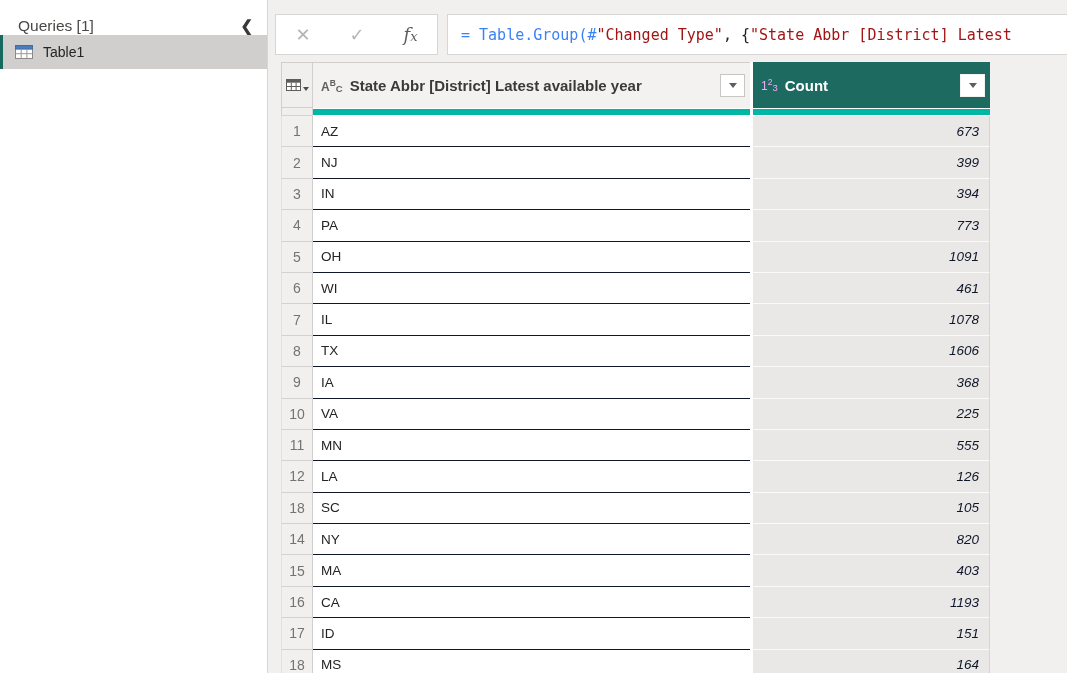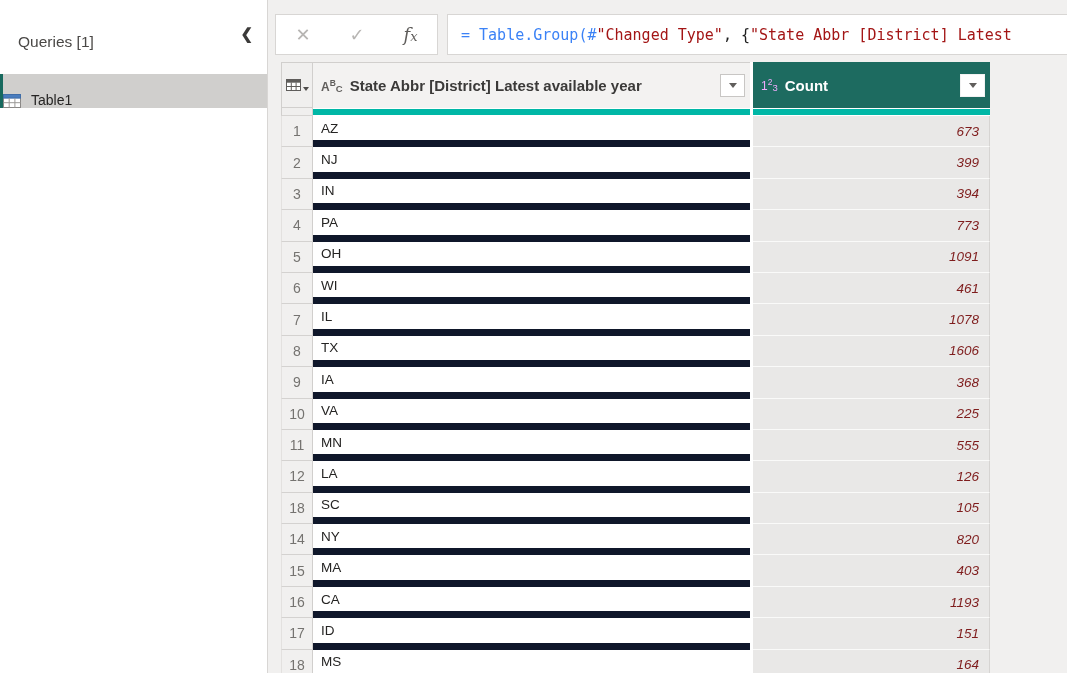--- a/index.html
+++ b/index.html
@@ -13,27 +13,27 @@
 
   
   .sidebar {
     position:absolute; left:0; top:0; width:268px; height:673px;
     background:#ffffff; border-right:1px solid #d8d6d4;
   }
   .sidebar-header {
     display:flex; align-items:center; justify-content:space-between;
     padding:17px 14px 0 18px;
   }
-  .queries-title { font-size:15.5px; color:#4a4846;margin-top:16px; }
+  .queries-title { font-size:15.5px; color:#4a4846; }
   .collapse-chevron { color:#3b3a39; font-size:15px; font-weight:bold; cursor:pointer; }
   .query-item {
-    margin-top:23px; height:34px;
-    display:flex; align-items:flex-end; gap:10px;
+    height:34px;
+    display:flex; align-items:center; gap:10px;
     background:#d0cfcd; border-left:3px solid #17695e;
-    padding-left:0; cursor:pointer;
+    padding-left:12px; cursor:pointer;
   }
   .query-label { font-size:14px; color:#252423; }
 
   
   .fb-buttons {
     position:absolute; left:275px; top:14px; width:163px; height:41px;
     background:#ffffff; border:1px solid #d8d6d4;
     display:flex; align-items:center; justify-content:space-around;
   }
   .icon-x, .icon-check { color:#b7b5b3; font-size:18px; cursor:default; }
@@ -102,29 +102,29 @@
 
   .rows {}
   .trow { display:flex; height:31.4px; }
   .c-num {
     width:32px; background:#f1f0ef;
     border-left:1px solid #e3e1df; border-right:1px solid #d1cfcd; border-bottom:1px solid #d4d2d0;
     color:#757370; font-size:14px;
     display:flex; align-items:center; justify-content:center; cursor:pointer;
   }
   .c-state {
-    width:437px; background:#ffffff; border-bottom:7px solid #0f172a;
+    width:437px; background:#ffffff; border-bottom:1px solid #0f172a;
     color:#252423; font-size:13.5px;
     display:flex; align-items:center; padding-left:8px; cursor:cell;
   }
   .c-gap { width:3px; background:#ffffff; }
   .c-count {
     width:237px; background:#e9e8e7;
     border-bottom:1px solid #fafaf9; border-right:1px solid #d6d4d2;
-    color:#7f1d1d; font-style:italic; font-size:13.5px;
+    color:#0f172a; font-style:italic; font-size:13.5px;
     display:flex; align-items:center; justify-content:flex-end; padding-right:10px; cursor:cell;
   }
   .trow.sliver { height:4.6px; overflow:hidden; }
   .trow.sliver > div { border-bottom:none; }
 
   
   .tbl-icon { display:inline-block; flex:none; }
 </style>
 </head>
 <body>

